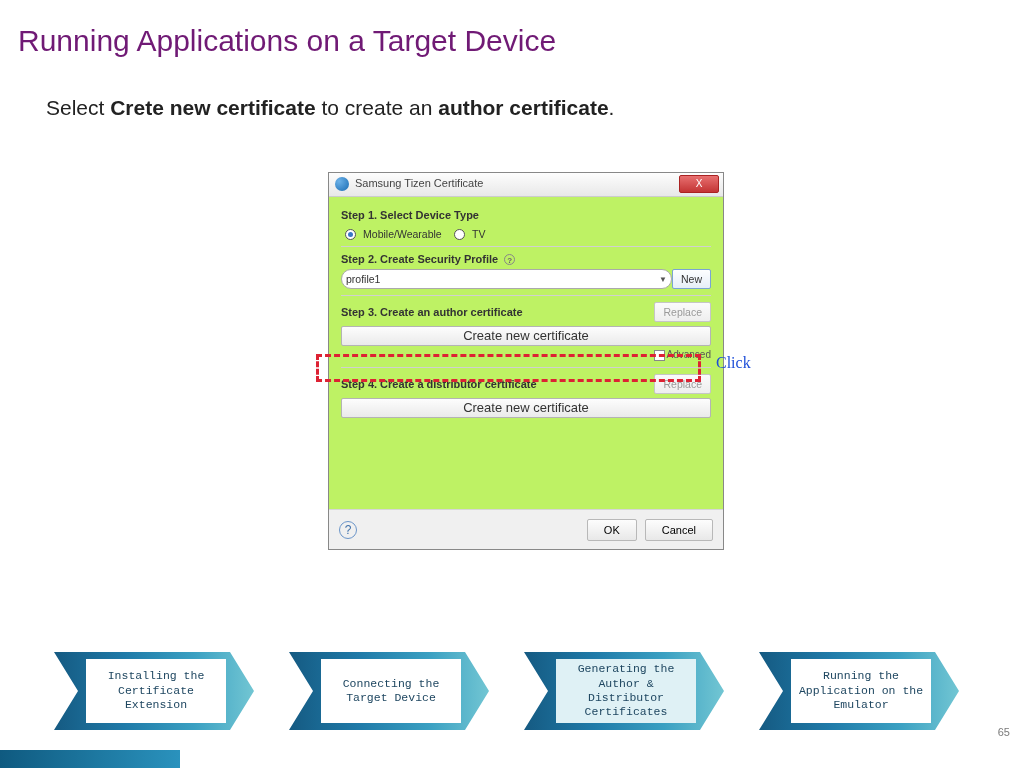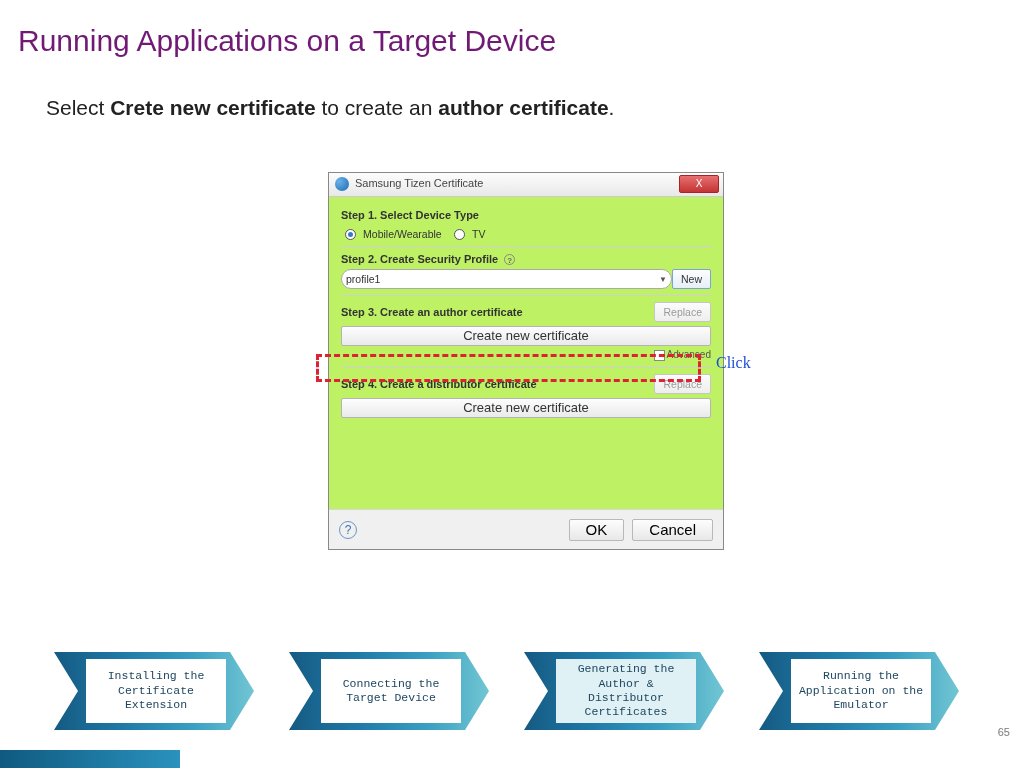--- a/index.html
+++ b/index.html
@@ -173,21 +173,21 @@
     color: #3f70aa;
     font-size: 12px;
     text-align: center;
     line-height: 17px;
   }
   .spacer { flex: 1; }
   .dlg-footer .btn {
     height: 22px;
     padding: 0 16px;
     margin-left: 8px;
-    font-size: 15px;
+    font-size: 11px;
     border: 1px solid #b8b8b8;
     background: linear-gradient(#fdfdfd,#e8e8e8);
     border-radius: 2px;
     line-height: 20px;
   }
   
   .dash-box {
     position: absolute;
     left: 316px;
     top: 354px;

